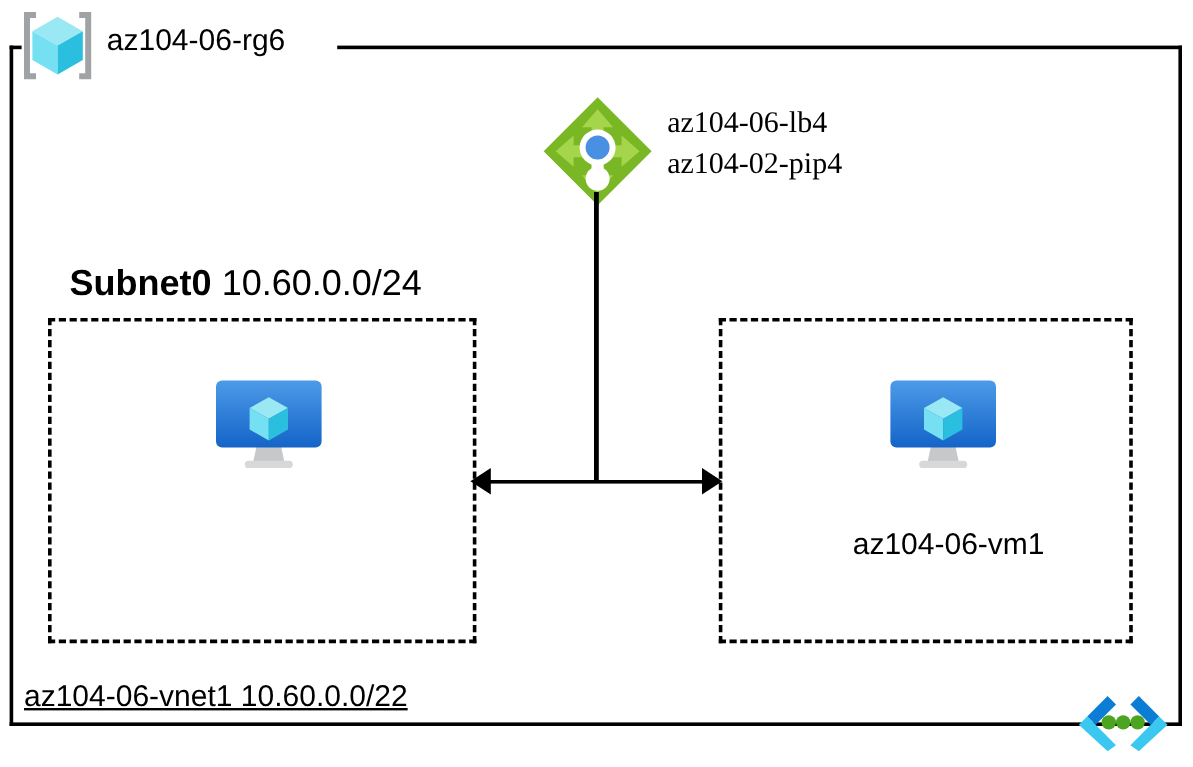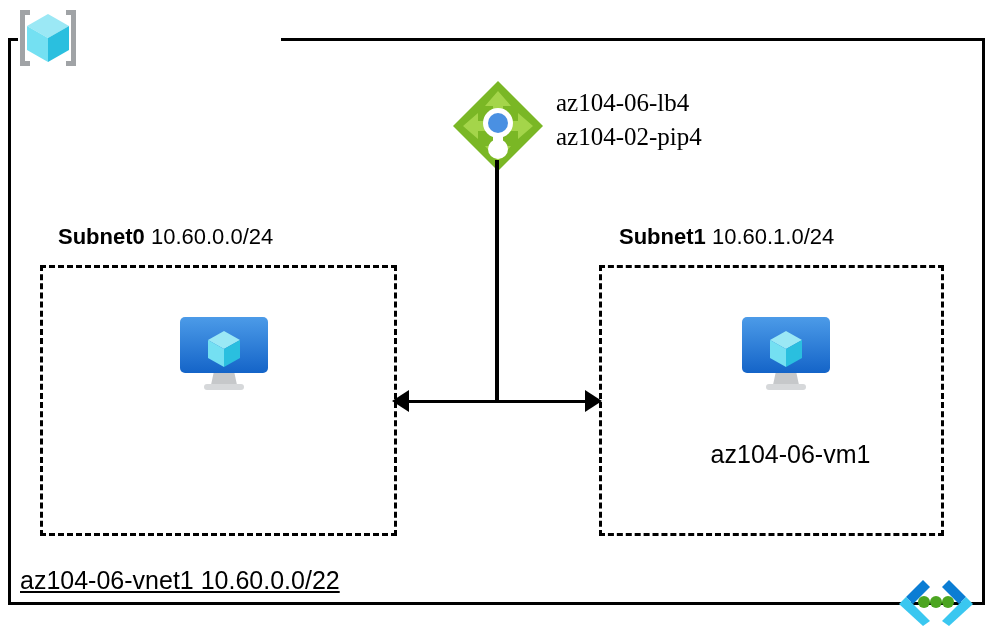--- a/index.html
+++ b/index.html
@@ -99,21 +99,21 @@
   .subnet {
     position: absolute;
     border: 3px dashed #000000;
     box-sizing: border-box;
   }
   .subnet-left  { left: 40px;  top: 265px; width: 357px; height: 271px; }
   .subnet-right { left: 599px; top: 265px; width: 345px; height: 271px; }
 
   .subnet-title {
     position: absolute;
-    font-size: 22px;
+    font-size: 30px;
     line-height: 30px;
     white-space: nowrap;
   }
   .subnet-title .name { font-weight: bold; }
   .subnet-title-left  { left: 58px;  top: 222px; }
   .subnet-title-right { left: 619px; top: 222px; }
 
   
   .vm-icon {
     position: absolute;
@@ -169,20 +169,21 @@
 
       <path d="M52 4 L62 4 L62 60 L52 60 L52 55 L57 55 L57 9 L52 9 Z" fill="#A0A3A6"></path>
 
       <path d="M34 8 L55 20 L34 32 L13 20 Z" fill="#9BE8F5"></path>
 
       <path d="M13 20 L34 32 L34 56 L13 44 Z" fill="#74E0F2"></path>
 
       <path d="M55 20 L55 44 L34 56 L34 32 Z" fill="#2ABFDF"></path>
     </svg>
   </div>
+  <div class="rg-label">az104-06-rg6</div>
 
   <div class="lb-icon">
     <svg width="94" height="94" viewBox="0 0 94 94" xmlns="http://www.w3.org/2000/svg">
 
       <path d="M47 2 L92 47 L47 92 L2 47 Z" fill="#7AB725"></path>
 
       <path d="M47 12 L60 27 L52 27 L52 42 L42 42 L42 27 L34 27 Z" fill="#A4D54A"></path>
       <path d="M12 47 L27 34 L27 42 L42 42 L42 52 L27 52 L27 60 Z" fill="#A4D54A"></path>
       <path d="M82 47 L67 60 L67 52 L52 52 L52 42 L67 42 L67 34 Z" fill="#A4D54A"></path>
       <path d="M47 82 L34 67 L42 67 L42 52 L52 52 L52 67 L60 67 Z" fill="#A4D54A"></path>
@@ -223,24 +224,20 @@
 
       <rect x="2" y="2" width="88" height="56" rx="5" fill="url(#mon0)"></rect>
 
       <path d="M46 16 L62 25 L46 34 L30 25 Z" fill="#9BE8F5"></path>
       <path d="M30 25 L46 34 L46 52 L30 43 Z" fill="#74E0F2"></path>
       <path d="M62 25 L62 43 L46 52 L46 34 Z" fill="#2ABFDF"></path>
     </svg>
   </div>
 
   <div class="subnet subnet-right"></div>
-  <div class="subnet-title subnet-title-right">
-    <span class="name">Subnet1</span>
-    <span>10.60.1.0/24</span>
-  </div>
   <div class="vm-icon vm-icon-right">
     <svg width="92" height="78" viewBox="0 0 92 78" xmlns="http://www.w3.org/2000/svg">
       <defs>
         <linearGradient id="mon1" x1="0" y1="0" x2="0" y2="1">
           <stop offset="0%" stop-color="#4C9BE8"></stop>
           <stop offset="100%" stop-color="#1464C8"></stop>
         </linearGradient>
       </defs>
       <path d="M36 56 L56 56 L59 70 L33 70 Z" fill="#C6C8CA"></path>
       <rect x="26" y="69" width="40" height="6" rx="3" fill="#D6D8DA"></rect>

